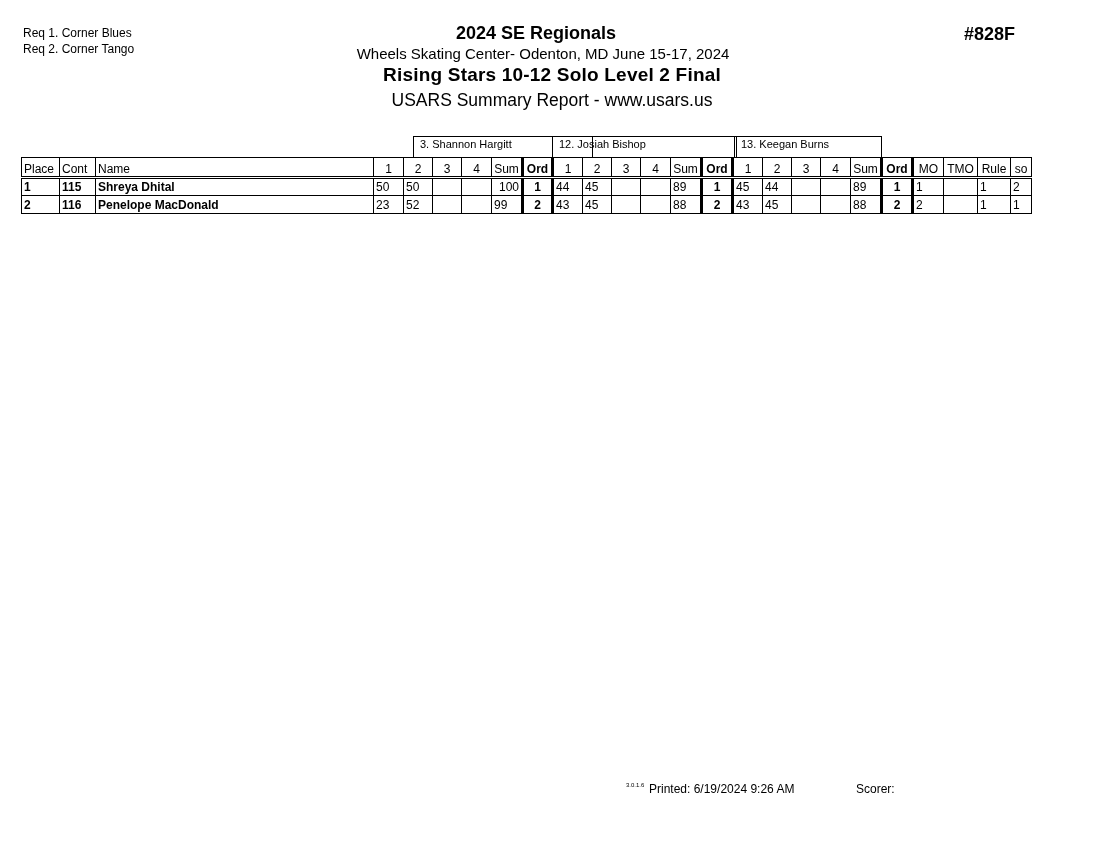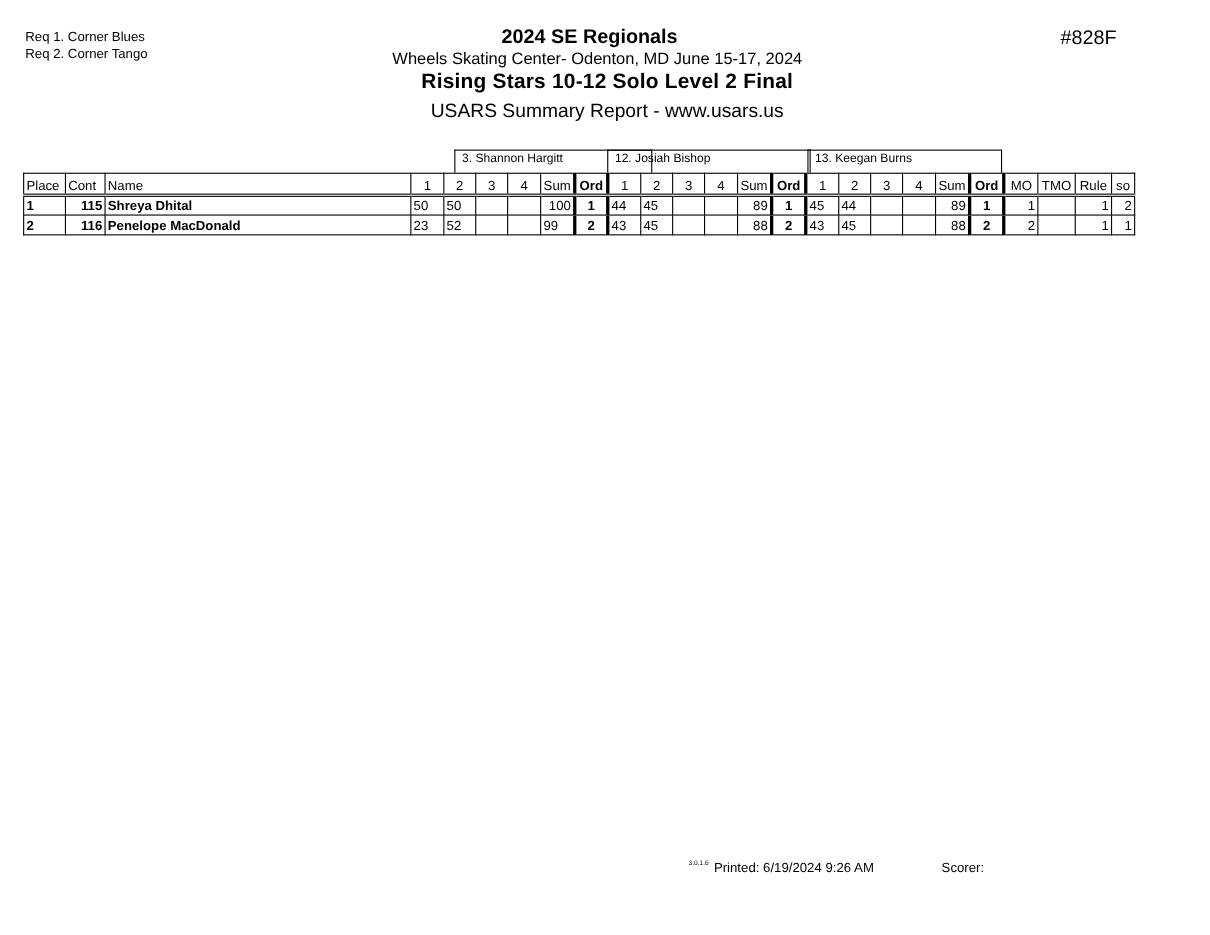--- a/index.html
+++ b/index.html
@@ -5,33 +5,33 @@
   html, body { margin: 0; padding: 0; background: #ffffff; }
   body { width: 1100px; height: 850px; position: relative; overflow: hidden;
          font-family: "Liberation Sans", sans-serif; color: #000; }
   .req { position: absolute; left: 23px; font-size: 12px; line-height: 16px; }
   .req1 { top: 25px; } .req2 { top: 41px; }
   .title { position: absolute; left: 0; width: 1100px; text-align: center; }
   .t1 { top: 23px; font-size: 18px; font-weight: bold; left: -14px; }
   .t2 { top: 45px; font-size: 15px; left: -7px; }
   .t3 { top: 64px; font-size: 19px; font-weight: bold; left: 2px; letter-spacing: 0.2px; }
   .t4 { top: 90px; font-size: 17.5px; left: 2px; }
-  .code { position: absolute; left: 964px; top: 24px; font-size: 18px; font-weight: normal; }
+  .code { position: absolute; left: 964px; top: 24px; font-size: 18px; font-weight: bold; }
 
   .jbox { position: absolute; top: 136px; height: 21px; border: 1px solid #000; border-bottom: none;
           font-size: 11px; line-height: 14px; padding-left: 6px; box-sizing: border-box; }
   table.grid { position: absolute; left: 21px; top: 157px; border-collapse: collapse;
                font-size: 12px; table-layout: fixed; }
   table.grid td { border: 1px solid #000; height: 18px; padding: 0 2px; box-sizing: border-box;
                   white-space: nowrap; overflow: hidden; }
   table.grid tr.hdr td { height: 20px; border-bottom: 3px double #000; vertical-align: bottom; text-align: center; }
   table.grid tr.hdr td.left { text-align: left; }
   table.grid tr.row td { font-size: 12px; }
   .b { font-weight: bold; }
-  .c { text-align: right; }
+  .c { text-align: left; }
   .r { text-align: right; }
   .ordcol { border-left: 3px solid #000 !important; border-right: 3px solid #000 !important; font-weight: bold; text-align: center; }
   tr.hdr td.ordcol { font-weight: bold; margin-top: 32px; }
   .footer { position: absolute; top: 782px; font-size: 12px; }
   .ver { left: 626px; top: 782px; font-size: 6px; }
   .printed { left: 649px; }
   .scorer { left: 856px; }
 </style>
 </head>
 <body>
@@ -40,21 +40,21 @@
 <div class="req req2">Req  2.  Corner Tango</div>
 
 <div class="title t1">2024 SE Regionals</div>
 <div class="title t2">Wheels Skating Center- Odenton, MD  June 15-17, 2024</div>
 <div class="title t3">Rising Stars 10-12 Solo Level 2 Final</div>
 <div class="title t4">USARS Summary Report - www.usars.us</div>
 <div class="code">#828F</div>
 
 <div class="jbox" style="left:373px;width:180px;margin-left:40px;">3.  Shannon Hargitt</div>
 <div class="jbox" style="left:552px;width:185px;">12.  Josiah Bishop</div>
-<div class="jbox" style="left:734px;width:177px;">13.  Keegan Burns</div>
+<div class="jbox" style="left:734px;width:148px;">13.  Keegan Burns</div>
 
 <table class="grid">
   <colgroup>
     <col style="width:38px">
       <col style="width:36px">
       <col style="width:278px">
     <col style="width:30px">
       <col style="width:29px">
       <col style="width:29px">
       <col style="width:30px">

